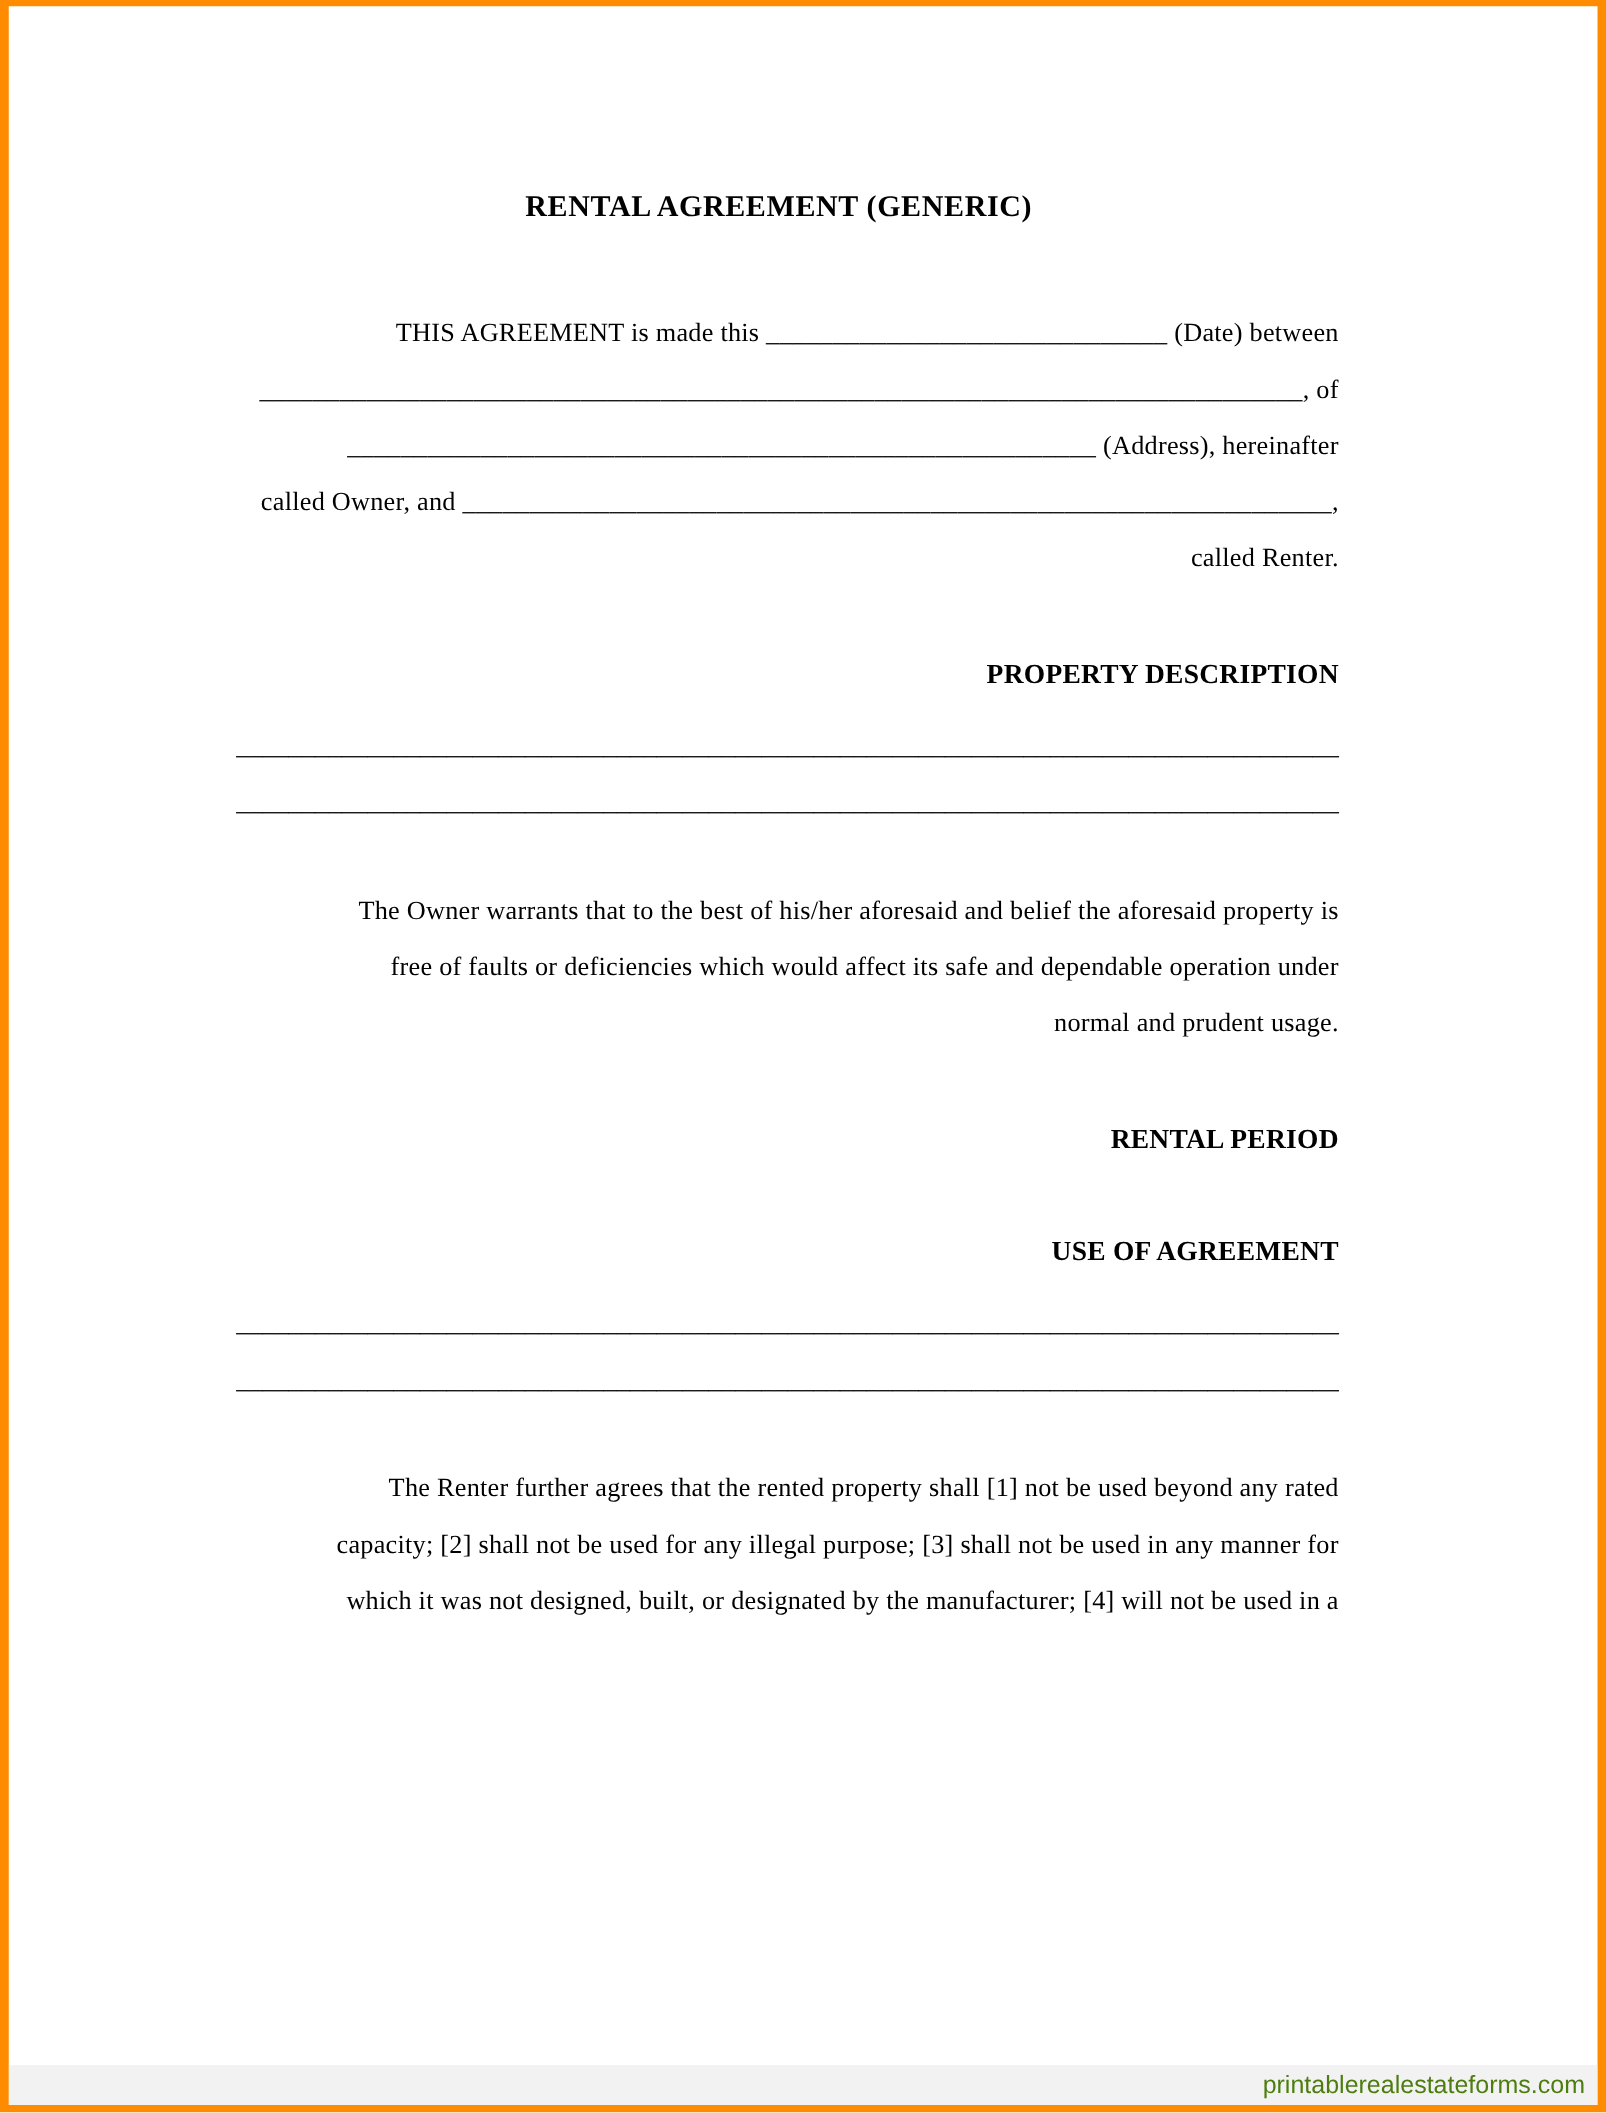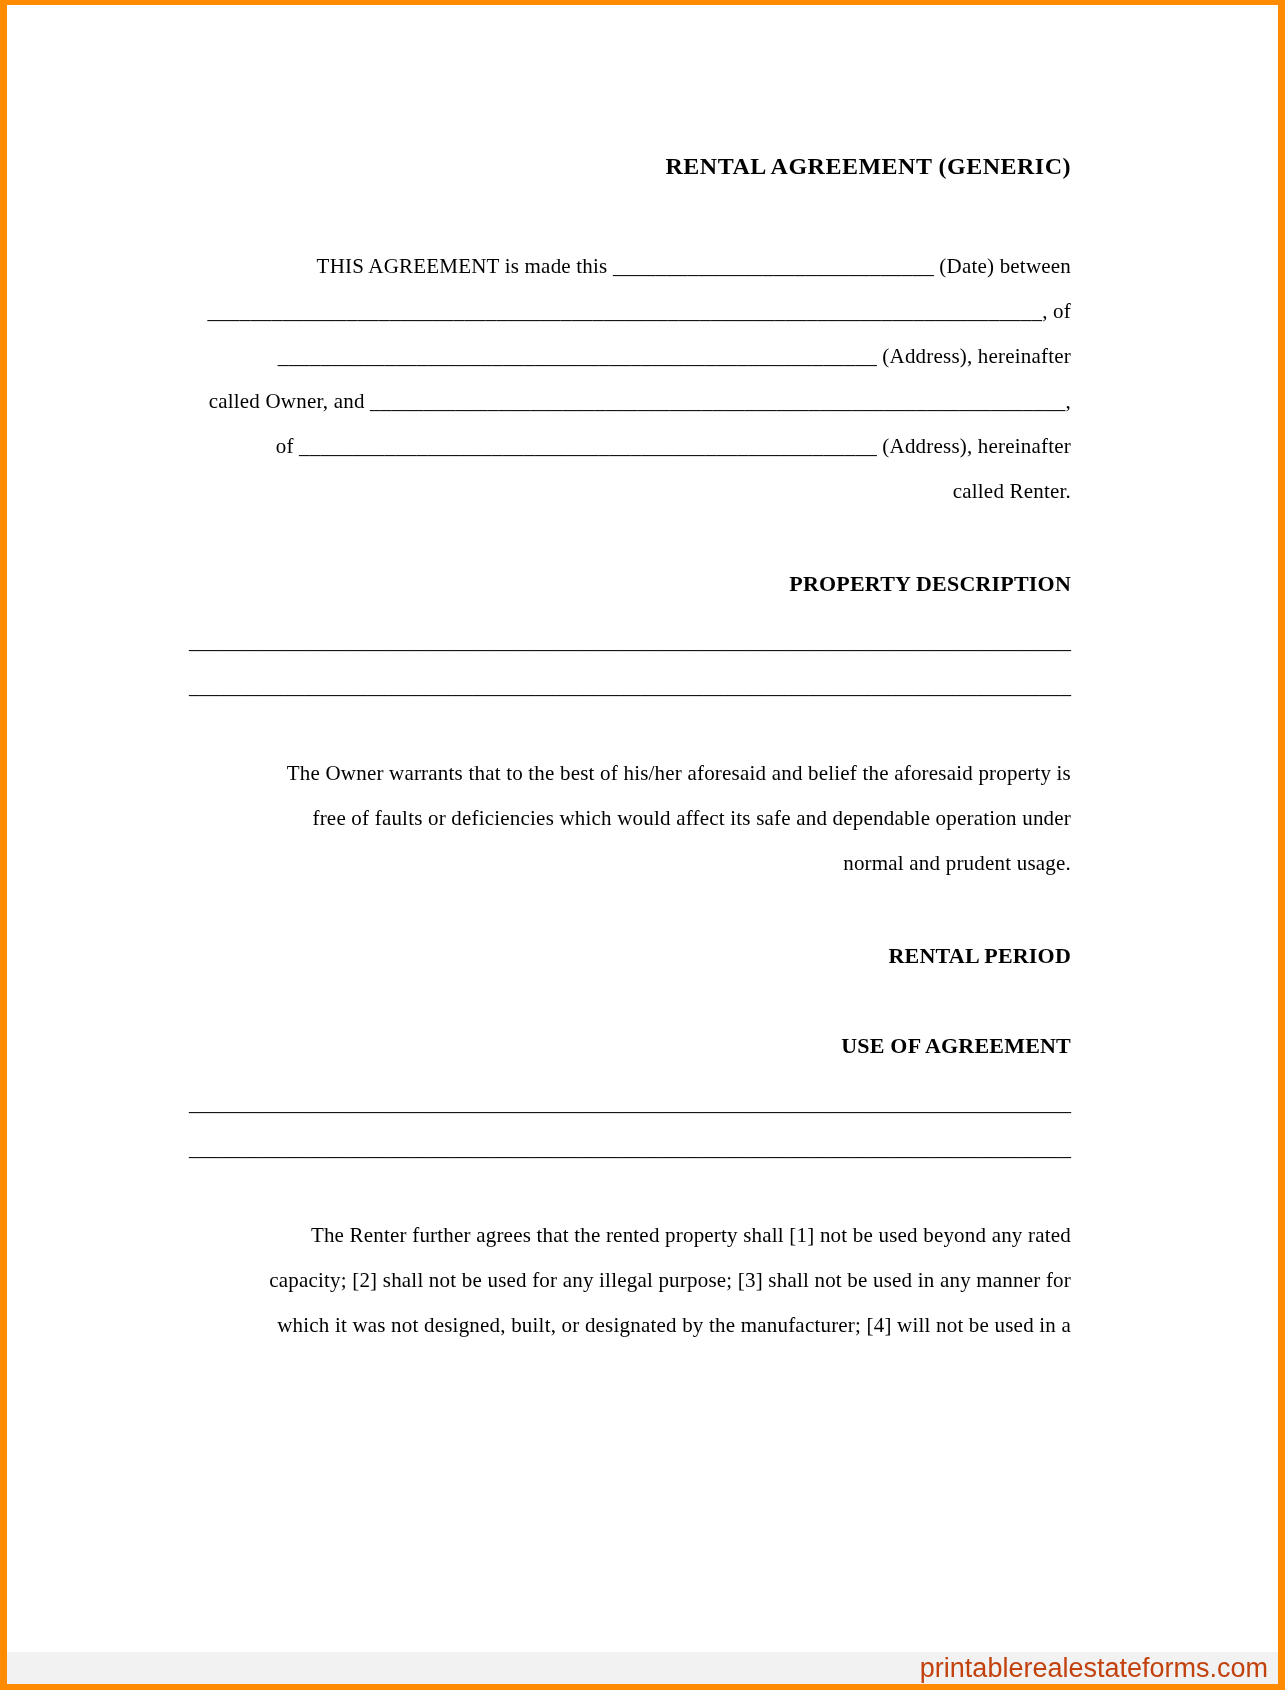--- a/index.html
+++ b/index.html
@@ -30,21 +30,21 @@
     line-height: 45px;
     font-size: 21px;
     white-space: nowrap;
     letter-spacing: 0.2px;
     text-align: right;
   }
 
   .doc-title {
     font-size: 24px;
     font-weight: bold;
-    text-align: right;
+    text-align: center;
     line-height: 45px;
     letter-spacing: 0.5px;
   }
 
   .intro-para   { margin-top: 55px; }
   .sec-heading  { margin-top: 47px; font-size: 22px; font-weight: bold; }
   .sec-heading.tight-after { margin-top: 45px; }
   .fill-lines   { margin-top: 13px; }
   .body-para    { margin-top: 42px; }
   .body-para.no-gap { margin-top: 0; }
@@ -56,39 +56,38 @@
     left: 0;
     bottom: 0;
     width: 100%;
     height: 32px;
     background: #F2F2F2;
     display: flex;
     align-items: center;
     justify-content: flex-end;
     padding-right: 10px;
     font-family: "Liberation Sans", "DejaVu Sans", sans-serif;
-    font-size: 27px;
-    color: #c2410c;
+    font-size: 20px;
+    color: #4d7c0f;
   }
 </style>
 </head>
 <body>
 
 <div class="page">
 
   <div class="content">
 
     <div class="doc-title">RENTAL AGREEMENT (GENERIC)</div>
 
     <div class="intro-para">
       <div class="line">THIS AGREEMENT is made this ______________________________ (Date) between</div>
       <div class="line">______________________________________________________________________________, of</div>
       <div class="line">________________________________________________________ (Address), hereinafter</div>
       <div class="line">called Owner, and _________________________________________________________________,</div>
-      <div class="line">of ______________________________________________________ (Address), hereinafter</div>
       <div class="line">called Renter.</div>
     </div>
 
     <div class="sec-heading line">PROPERTY DESCRIPTION</div>
 
     <div class="fill-lines">
       <div class="line">____________________________________________________________________________________</div>
       <div class="line">____________________________________________________________________________________</div>
     </div>
 

